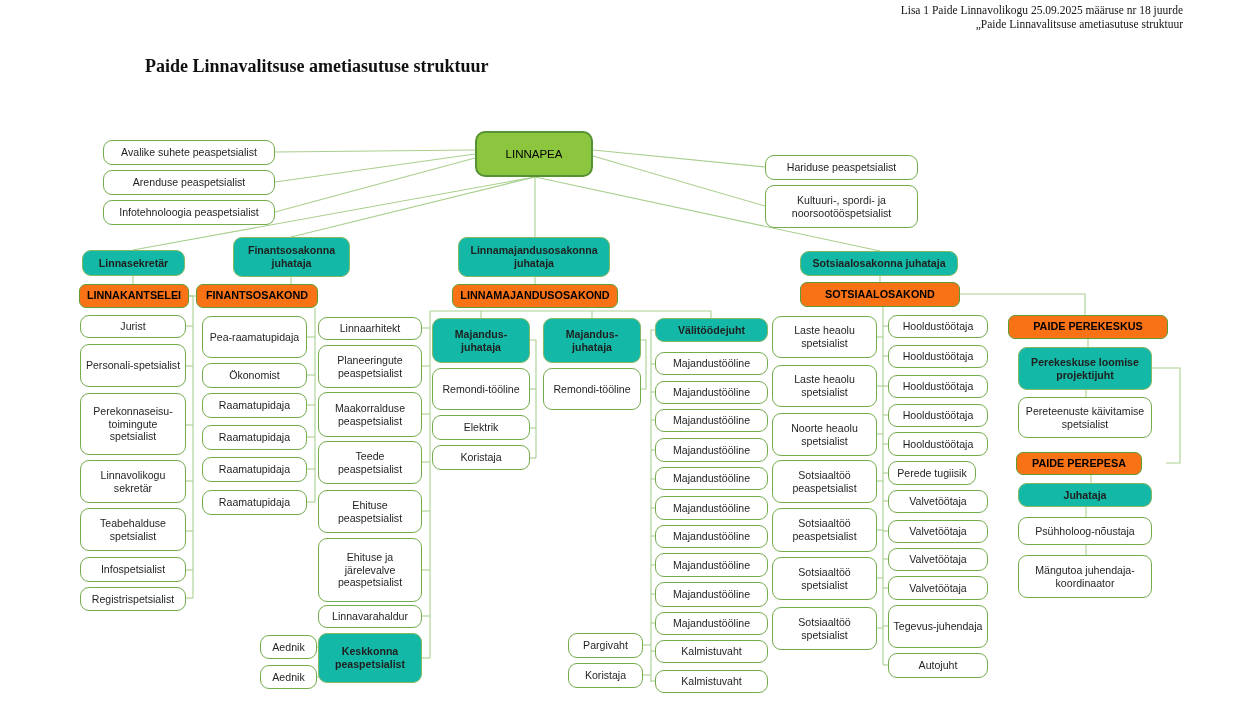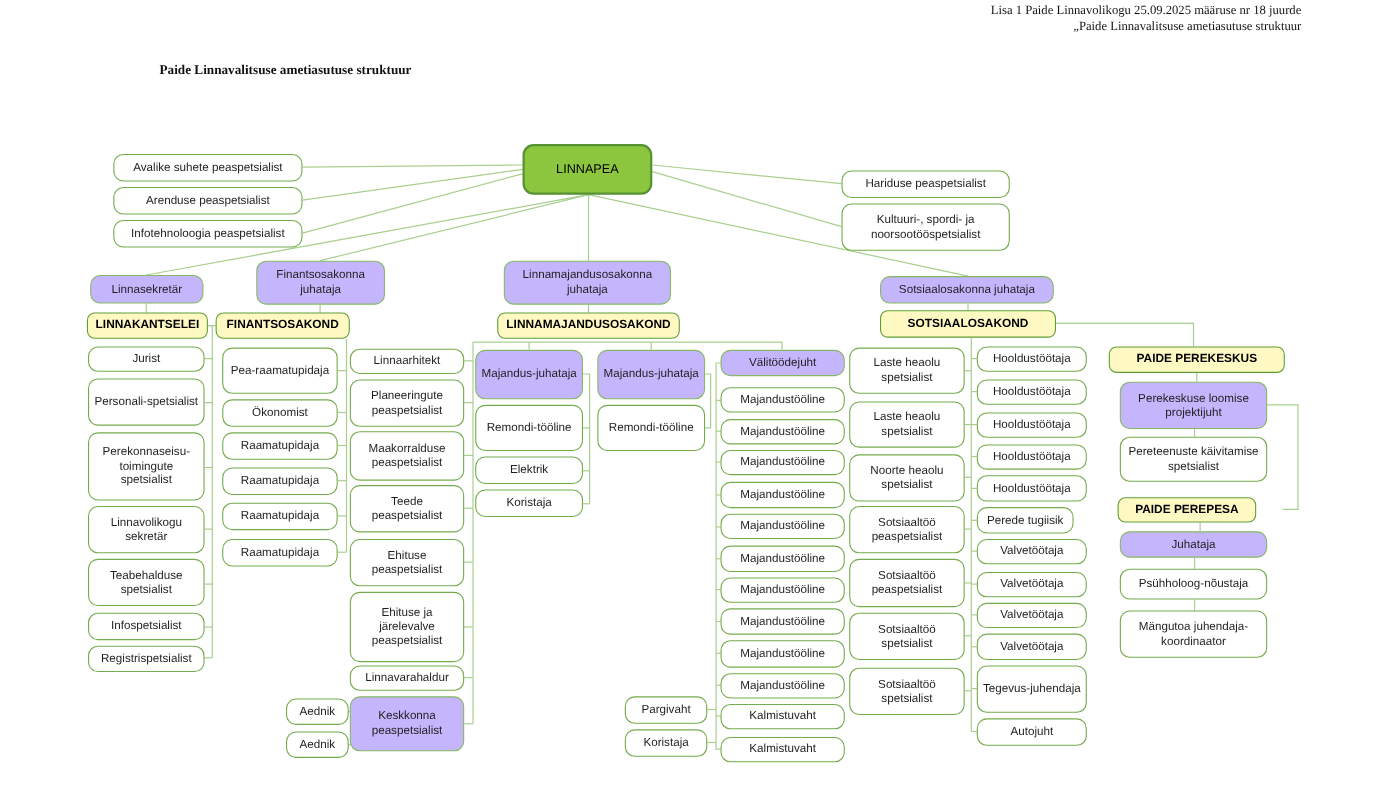--- a/index.html
+++ b/index.html
@@ -2,27 +2,27 @@
 <html><head>
 <meta charset="utf-8">
 <style>
   html,body{margin:0;padding:0;background:#ffffff;}
   #canvas{position:relative;width:1250px;height:723px;background:#fff;overflow:hidden;
           font-family:"Liberation Sans", sans-serif;color:#1f1f1f;}
   #wires{position:absolute;left:0;top:0;z-index:0;}
   .note{position:absolute;right:67px;top:4px;width:400px;text-align:right;
         font-family:"Liberation Serif", serif;font-size:11.5px;line-height:13.5px;color:#141414;}
   .doc-title{position:absolute;left:145px;top:56px;font-family:"Liberation Serif", serif;
-        font-weight:bold;font-size:12px;color:#111;}
+        font-weight:bold;font-size:18px;color:#111;}
   .box{position:absolute;z-index:1;box-sizing:border-box;background:#ffffff;
        border:1.4px solid #74ab4c;border-radius:9px;
        display:flex;align-items:center;justify-content:center;text-align:center;
        font-size:10.6px;line-height:1.22;padding:1px 4px;}
-  .tint{background:#c4b5fd;border-color:#85b964;}
-  .hdr{background:#fef9c3;border:1.5px solid #5f9e36;border-radius:7px;
+  .tint{background:#14b8a6;border-color:#85b964;font-weight:bold;}
+  .hdr{background:#f97316;border:1.5px solid #5f9e36;border-radius:7px;
        font-weight:bold;font-size:10.8px;color:#000;}
   .root{background:#8cc63f;border:2px solid #569133;border-radius:10px;
         font-weight:normal;font-size:11.5px;color:#000;}
 </style>
 </head>
 <body>
 
 <div id="canvas">
 
   <svg id="wires" width="1250" height="723">

